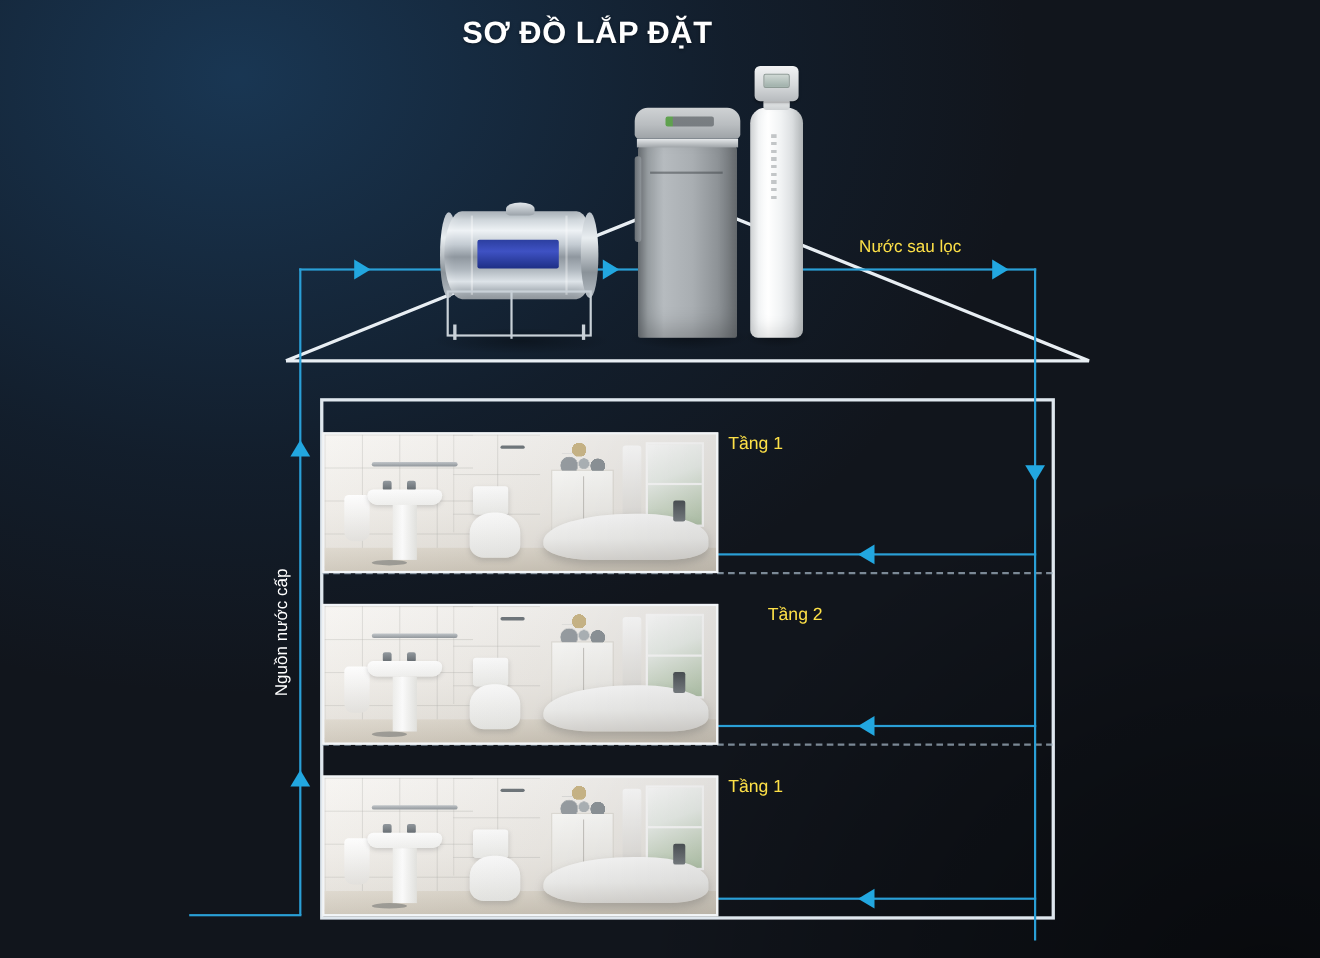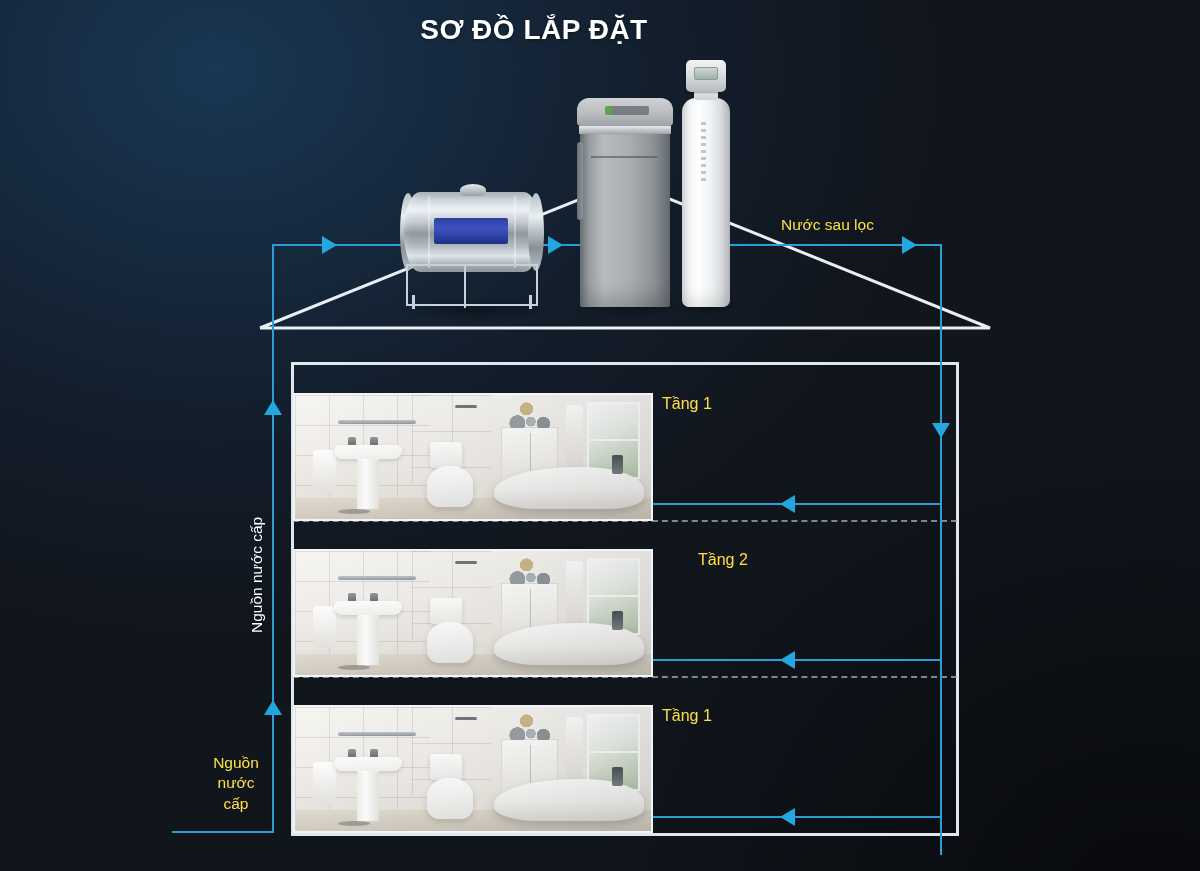--- a/index.html
+++ b/index.html
@@ -380,23 +380,20 @@
   <div class="hline" style="left:650px; top:659px; width:292px;"></div>
   <div class="arrow-l" style="left:780px; top:651px;"></div>
 
   <div class="hline" style="left:650px; top:816px; width:292px;"></div>
   <div class="arrow-l" style="left:780px; top:808px;"></div>
 
   <div class="label" style="left:781px; top:215px;">Nước sau lọc</div>
 
   <div class="label-vert" style="left:248px; top:633px;">Nguồn nước cấp</div>
 
-  <div class="label" style="left:194px; top:753px; width:84px; text-align:center;">Nguồn
-nước
-cấp</div>
 
   <div class="eq-shadow" style="left:392px; top:298px; width:164px; height:24px;"></div>
   <div id="tank">
     <div class="cap-l"></div>
     <div class="drum"></div>
     <div class="rib" style="left:30px;"></div>
     <div class="rib" style="left:116px;"></div>
     <div class="bluelabel"></div>
     <div class="cap-r"></div>
     <div class="hatch"></div>

